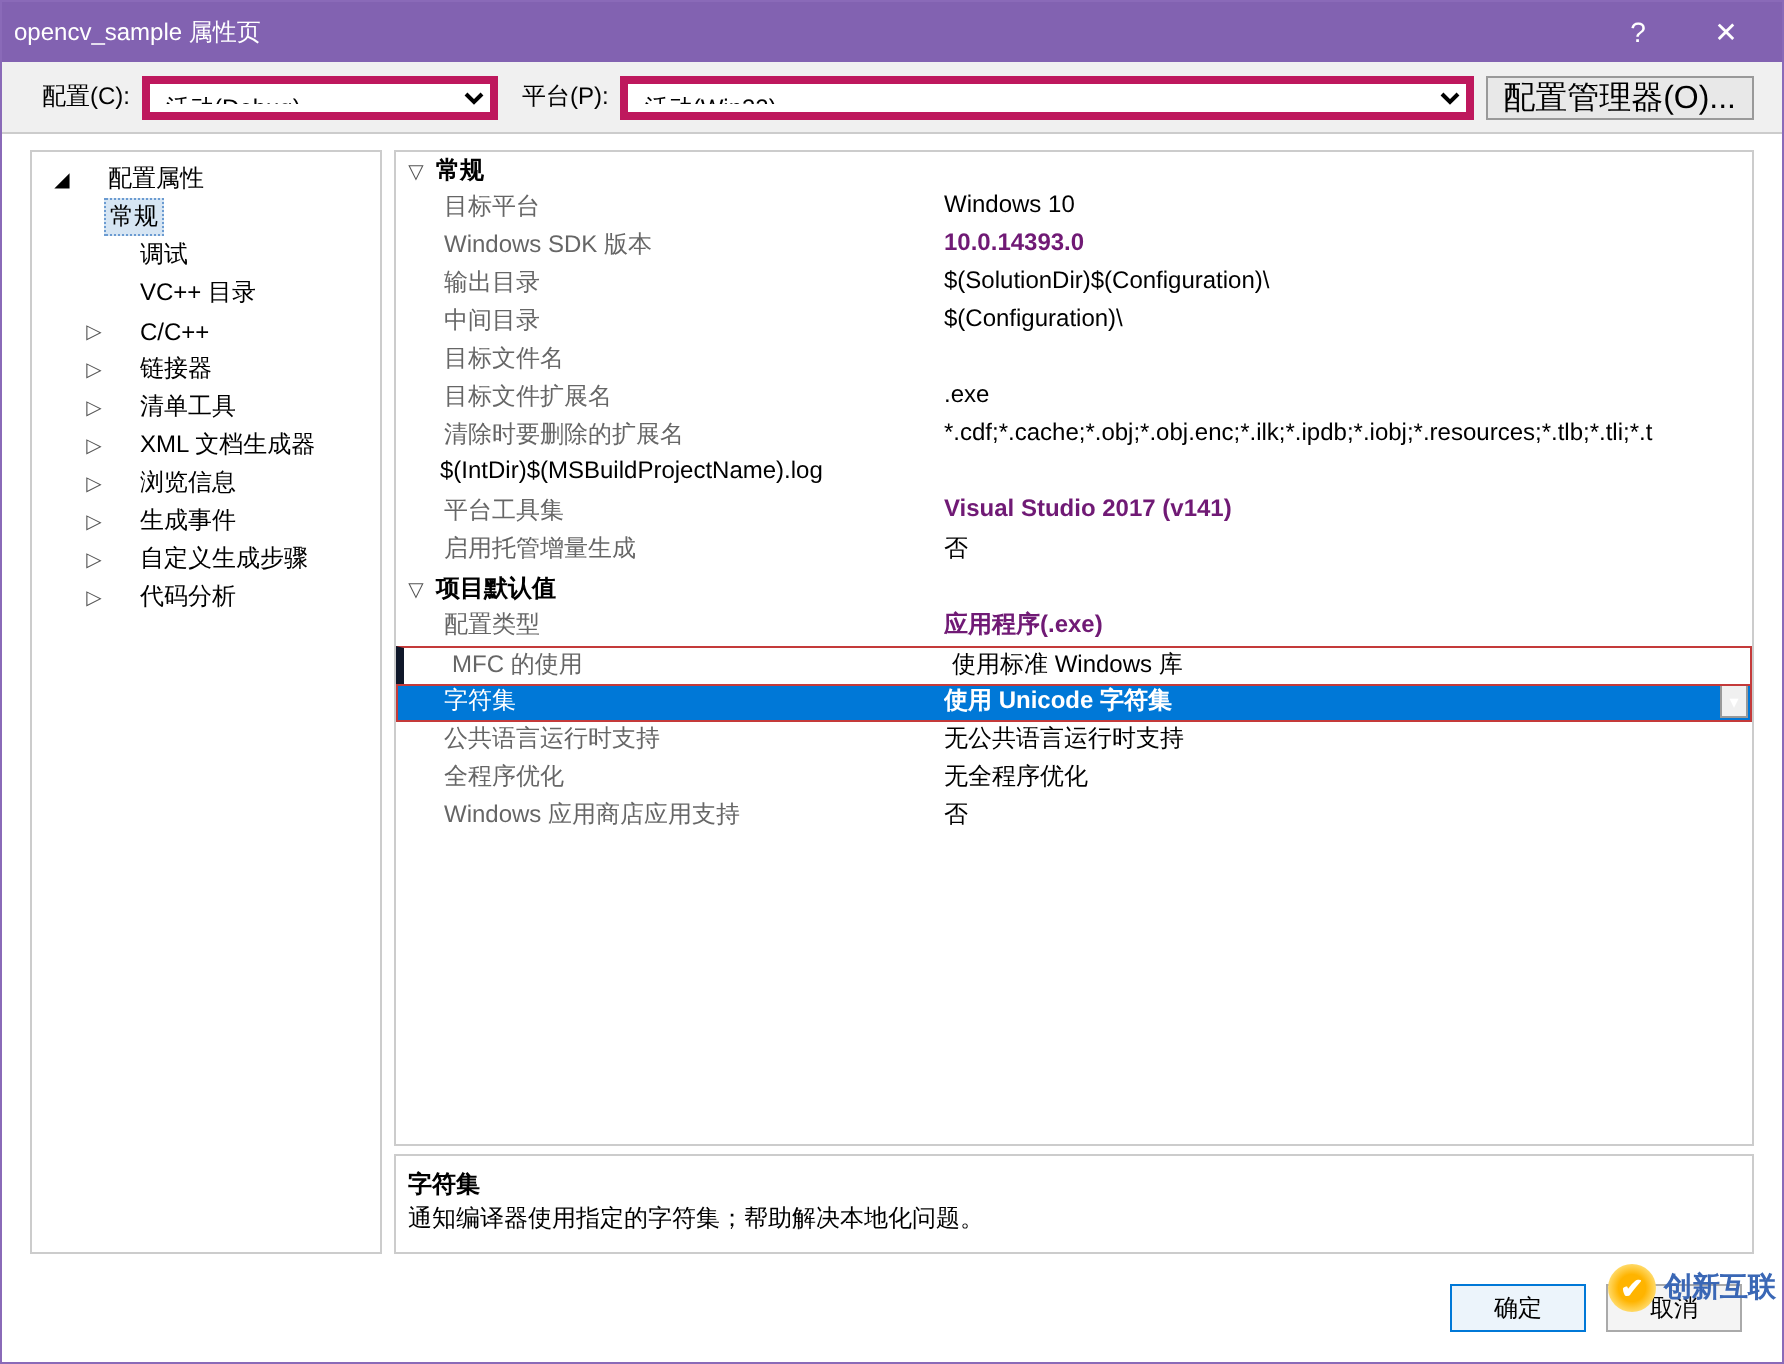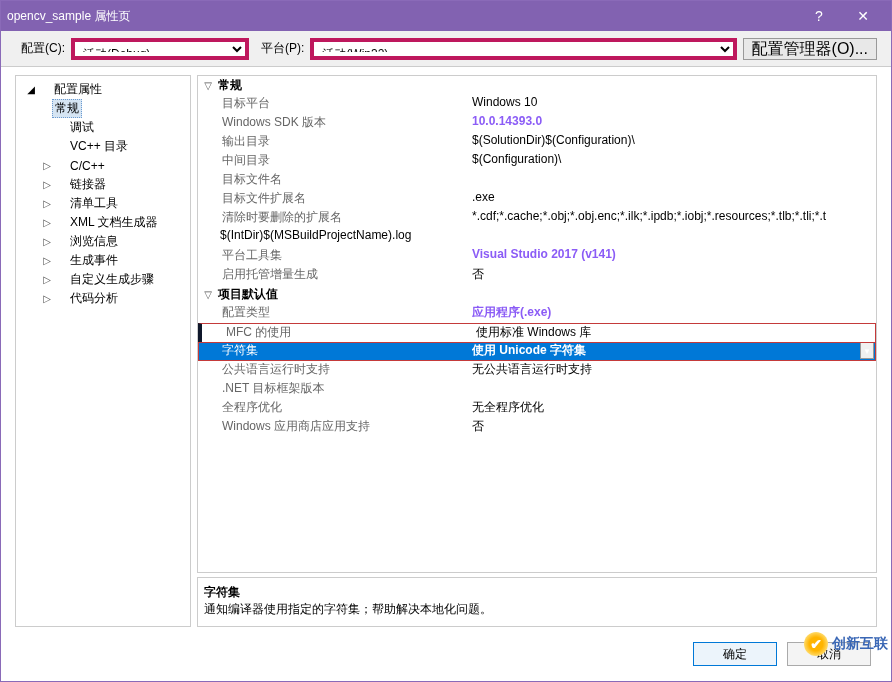--- a/index.html
+++ b/index.html
@@ -21,30 +21,30 @@
     .tree-item.lvl1 { padding-left: 26px; }
     .tree-item.selected .lbl { background: #d6e5f3; padding: 0 2px; border: 1px dotted #6b9bd1; }
     .right-panel { flex: 1; display: flex; flex-direction: column; }
     .prop-grid-wrap { flex: 1; border: 1px solid #ccc; background: #fff; overflow: auto; }
     .section-row { display: flex; align-items: center; height: 19px; }
     .section-row .tri { width: 20px; text-align: center; color: #555; font-size: 10px; }
     .section-row .sec-lbl { font-weight: bold; }
     .prop-row { display: flex; align-items: flex-start; height: 19px; padding-left: 22px; }
     .prop-key { width: 252px; padding-left: 2px; color: #666; white-space: nowrap; overflow: hidden; }
     .prop-val { flex: 1; white-space: nowrap; overflow: hidden; }
-    .prop-val.bold { font-weight: bold; color: #8b5cf6; }
+    .prop-val.bold { font-weight: bold; color: #701a75; }
     .prop-row.sel { background: #0078d7; color: #fff; }
     .prop-row.sel .prop-key { color: #fff; }
     .prop-row.sel .prop-val { color: #fff; font-weight: bold; }
     .prop-row.boxed { outline: 1px solid #c43a3a; outline-offset: -1px; position: relative; }
     .dropdown-btn { width: 14px; height: 17px; border: 1px solid #999; background: #f0f0f0; margin-left: auto; margin-right: 2px; display: flex; align-items: center; justify-content: center; font-size: 9px; }
     .desc-panel { border: 1px solid #ccc; background: #fff; padding: 6px; margin-top: 4px; height: 50px; }
     .desc-title { font-weight: bold; }
     .footer { height: 54px; display: flex; align-items: center; justify-content: flex-end; gap: 10px; padding: 0 20px; }
-    .dlg-btn { width: 84px; height: 24px; border: 1px solid #0078d7; background: #ecf4fb; font-size: 12px; }
+    .dlg-btn { width: 68px; height: 24px; border: 1px solid #0078d7; background: #ecf4fb; font-size: 12px; }
     .dlg-btn.secondary { border-color: #aaa; background: #f4f4f4; }
     .watermark { position: absolute; right: 4px; bottom: 26px; display: flex; align-items: center; gap: 4px; color: #3a67b5; font-size: 14px; font-weight: bold; pointer-events: none; }
     .wm-icon { width: 24px; height: 24px; background: radial-gradient(circle at 50% 50%, #ffb400 40%, #ffd966 70%); border-radius: 50%; display: flex; align-items: center; justify-content: center; color: #fff; font-weight: bold; position: relative; }
     .boxed-overlay-mfc { border-top:1px solid #c43a3a; border-left:4px solid #0f172a; border-right:1px solid #c43a3a; }
   </style>
 </head>
 <body>
 
 <div class="window">
   <div class="titlebar">
@@ -179,24 +179,20 @@
             <div class="prop-row sel boxed">
               <div class="prop-key">字符集</div>
               <div class="prop-val">使用 Unicode 字符集</div>
               <div class="dropdown-btn">▾</div>
             </div>
             <div class="prop-row">
               <div class="prop-key">公共语言运行时支持</div>
               <div class="prop-val">无公共语言运行时支持</div>
             </div>
             <div class="prop-row">
-              <div class="prop-key">.NET 目标框架版本</div>
-              <div class="prop-val"></div>
-            </div>
-            <div class="prop-row">
               <div class="prop-key">全程序优化</div>
               <div class="prop-val">无全程序优化</div>
             </div>
             <div class="prop-row">
               <div class="prop-key">Windows 应用商店应用支持</div>
               <div class="prop-val">否</div>
             </div>
           </div>
       </div>
       <div class="desc-panel">

